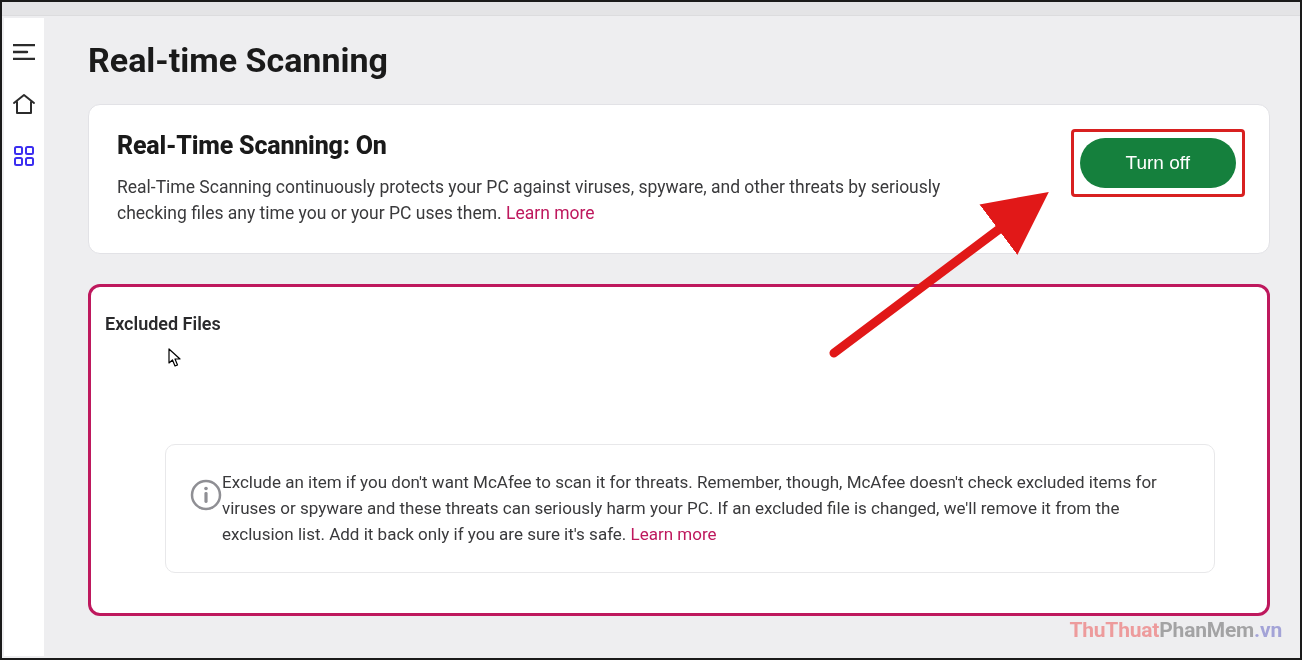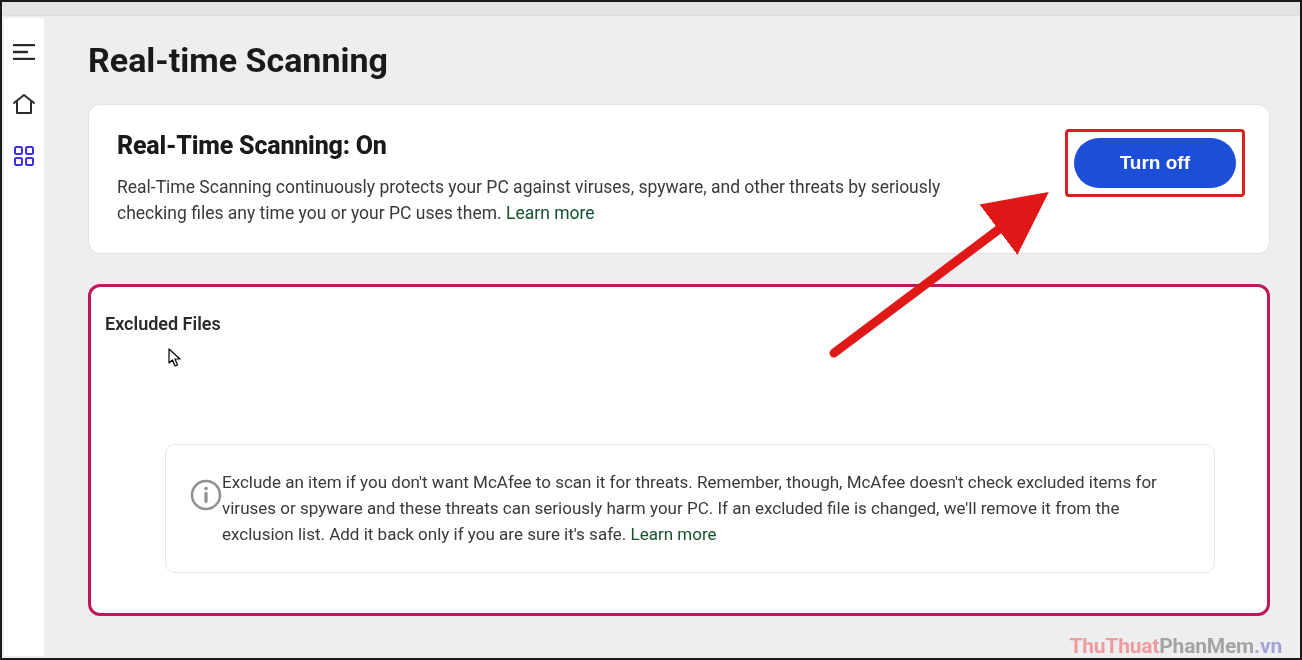--- a/index.html
+++ b/index.html
@@ -79,37 +79,37 @@
     margin-bottom: 14px;
     letter-spacing: -0.2px;
   }
   .status-desc {
     font-size: 17.5px;
     line-height: 1.5;
     color: #3a3a3c;
     max-width: 840px;
   }
   .learn-link {
-    color: #14532d;
+    color: #be185d;
     text-decoration: none;
     cursor: pointer;
   }
   .turn-off-wrap {
     position: relative;
     padding: 6px;
     border: 3px solid #d82020;
     border-radius: 4px;
     margin-top: -2px;
   }
   .turn-off-btn {
-    background: #1d4ed8;
+    background: #15803d;
     color: #ffffff;
     border: none;
     font-size: 19px;
-    font-weight: 700;
+    font-weight: 400;
     padding: 14px 46px;
     border-radius: 999px;
     cursor: pointer;
     white-space: nowrap;
   }
   .card2 {
     background: #ffffff;
     border: 3px solid #be185d;
     border-radius: 12px;
     padding: 26px 28px 40px 14px;
@@ -148,21 +148,21 @@
   }
   .arrow-overlay {
     position: absolute;
     left: 824px;
     top: 186px;
     pointer-events: none;
   }
   .watermark {
     position: absolute;
     right: 18px;
-    bottom: 0;
+    bottom: 16px;
     font-size: 21px;
     font-weight: 700;
     pointer-events: none;
     letter-spacing: -0.2px;
     margin-top: 32px;
   }
   .watermark .w1 { color: rgba(235,40,40,0.42); }
   .watermark .w2 { color: rgba(60,60,60,0.42); }
   .watermark .w3 { color: rgba(60,60,180,0.42); }
 </style>

